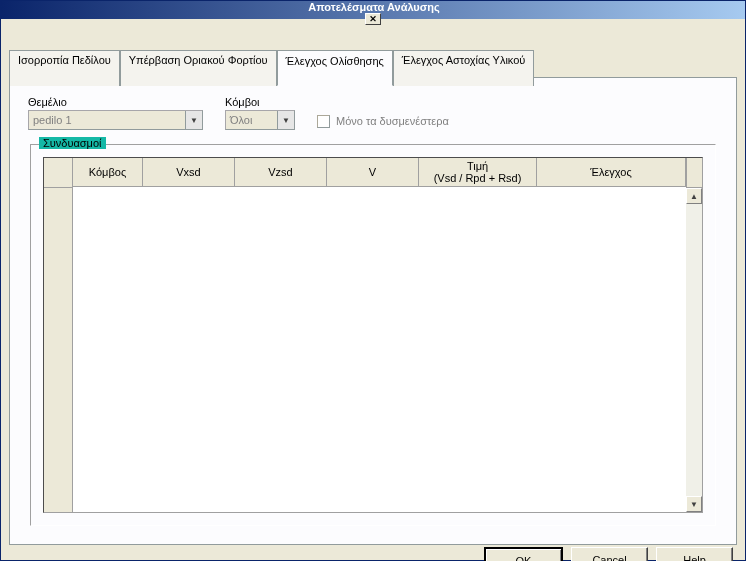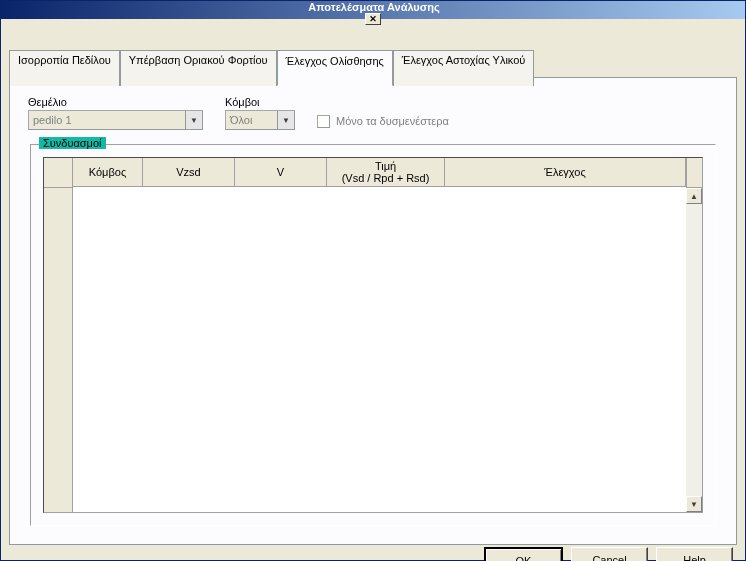--- a/index.html
+++ b/index.html
@@ -317,20 +317,23 @@
         <span class="group-title">Συνδυασμοί</span>
 
         <div class="grid-container">
           <div class="grid-rowhead">
             <div class="grid-rowhead-top"></div>
           </div>
           <div class="grid-main">
             <div class="grid-header">
               <div class="grid-header-cell" style="width:70px">
                   <span>Κόμβος</span>
+                </div>
+              <div class="grid-header-cell" style="width:92px">
+                  <span>Vxsd</span>
                 </div>
               <div class="grid-header-cell" style="width:92px">
                   <span>Vzsd</span>
                 </div>
               <div class="grid-header-cell" style="width:92px">
                   <span>V</span>
                 </div>
               <div class="grid-header-cell" style="width:118px;white-space:pre-line"><span>Τιμή
 (Vsd / Rpd + Rsd)</span></div>
               <div class="grid-header-cell" style="flex:1">

